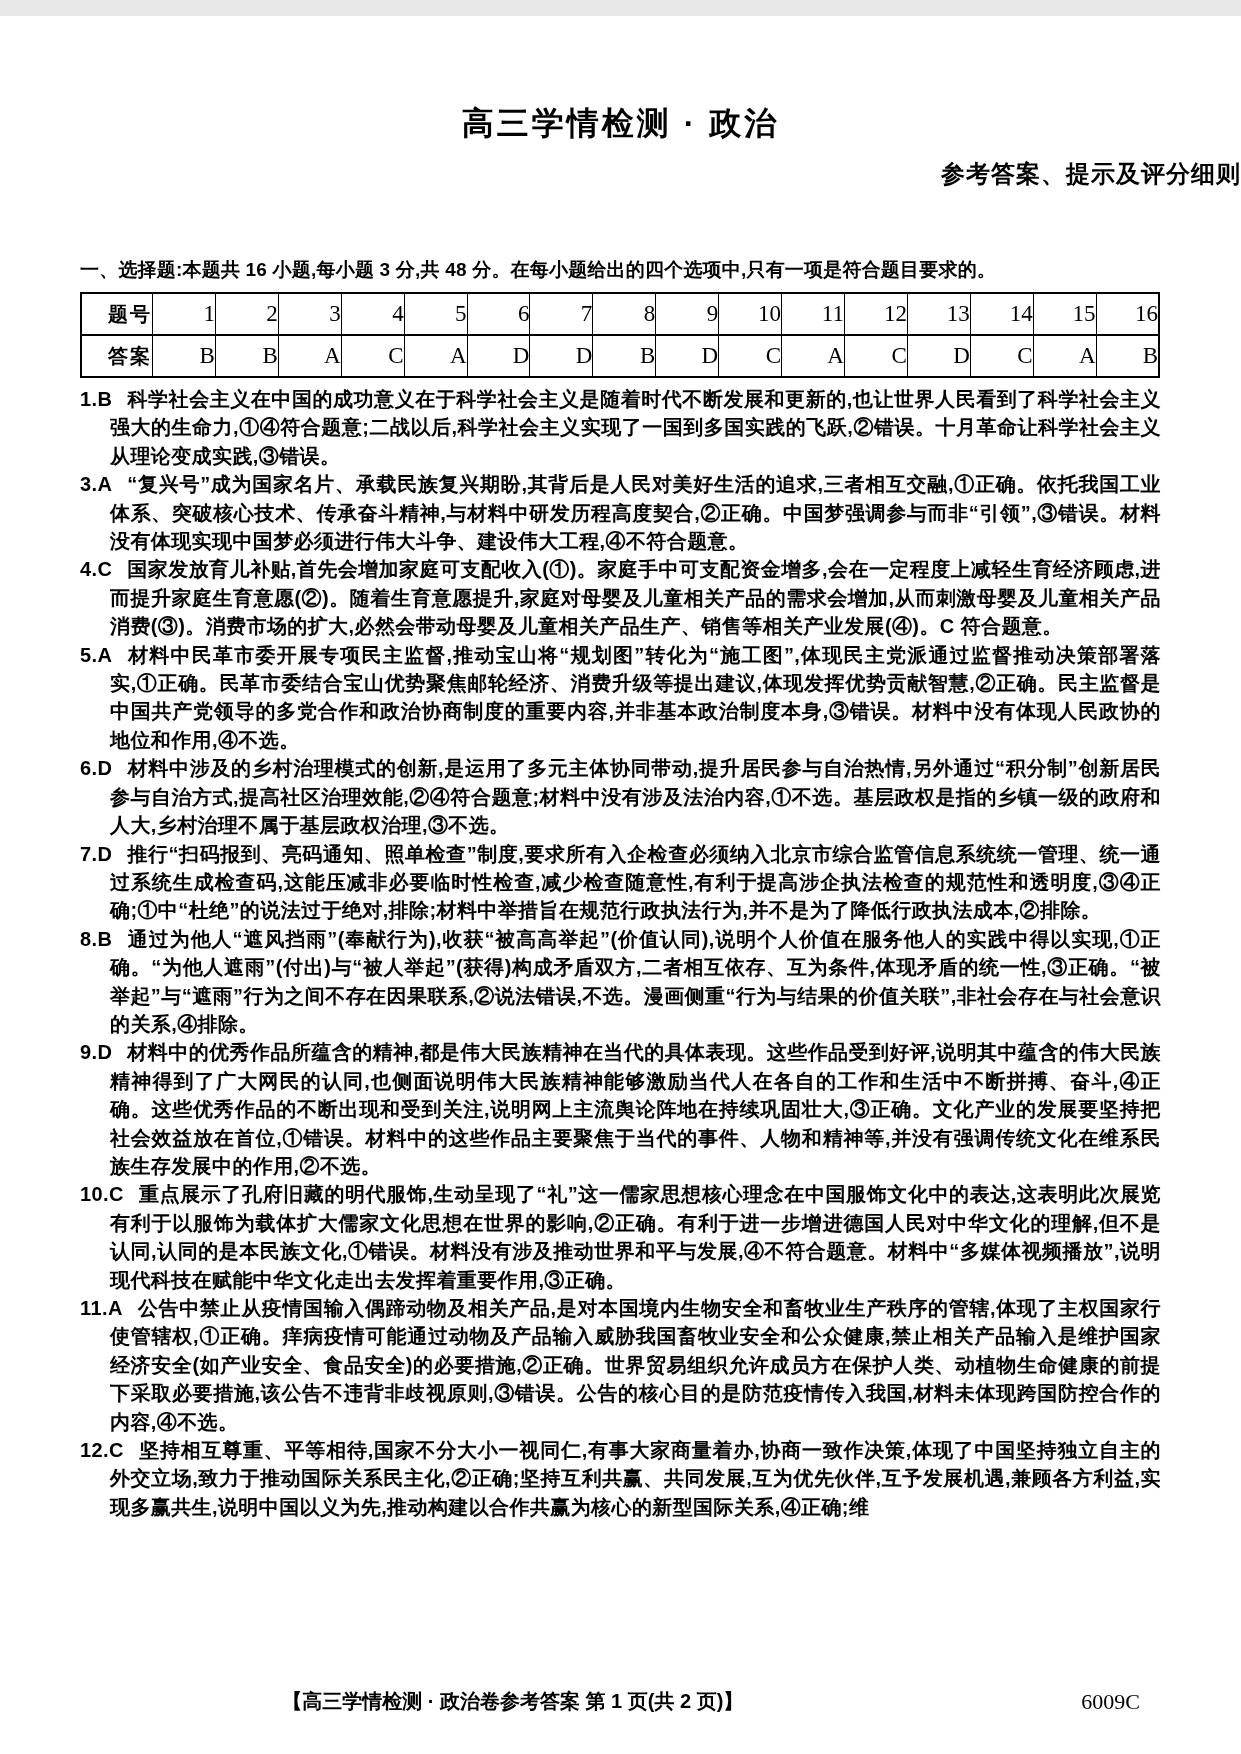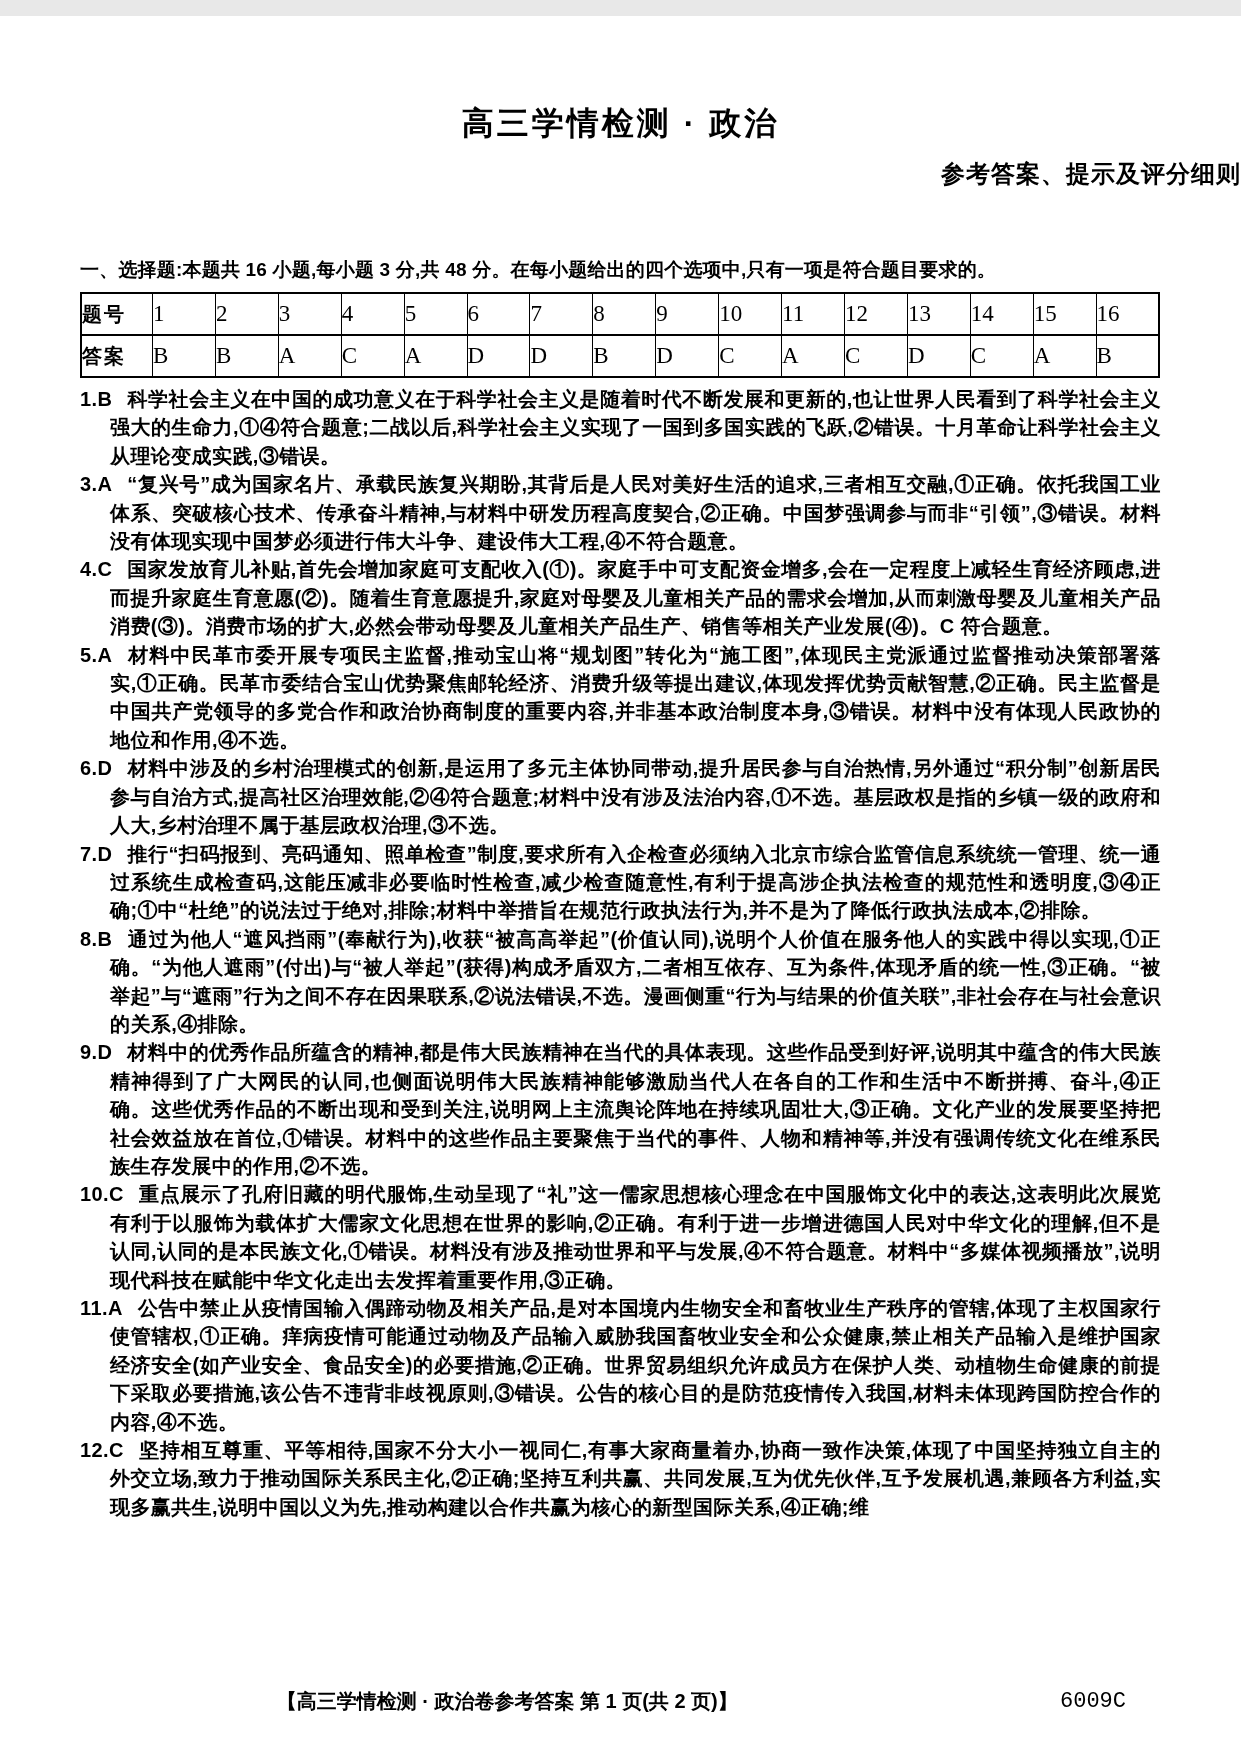--- a/index.html
+++ b/index.html
@@ -44,21 +44,21 @@
   }
   table.answer-key th {
     width: 70px;
     font-size: 20px;
     font-weight: bold;
     letter-spacing: 2px;
   }
   table.answer-key th, table.answer-key td {
     border: 1px solid #000;
     height: 40px;
-    text-align: left;
+    text-align: right;
     vertical-align: middle;
     padding: 0;
   }
   table.answer-key tr.row-numbers th,
   table.answer-key tr.row-numbers td { border-bottom-width: 2px; }
   table.answer-key td {
     font-family: "Liberation Serif", serif;
     font-size: 23px;
   }
   .explanations {
@@ -76,37 +76,37 @@
     text-indent: -30px;
   }
   .item-label {
     font-family: Liberation Sans, sans-serif;
     font-weight: bold;
     margin-right: 15px;
   }
   .footer {
     position: absolute;
     left: 80px;
-    right: 93px;
+    right: 79px;
     top: 1672px;
     height: 30px;
   }
   .footer-caption {
     position: absolute;
     left: 40%;
     transform: translateX(-50%);
     font-size: 20px;
     font-weight: bold;
     white-space: nowrap;
   }
   .paper-code {
     position: absolute;
     right: 22px;
     top: 1px;
-    font-family: Liberation Mono, monospace;
+    font-family: Liberation Serif, serif;
     font-size: 22px;
   }
 </style>
 </head>
 <body>
 
 <div class="page">
 
   <h1 class="page-title">高三学情检测 · 政治</h1>
   <h2 class="page-subtitle">参考答案、提示及评分细则</h2>

